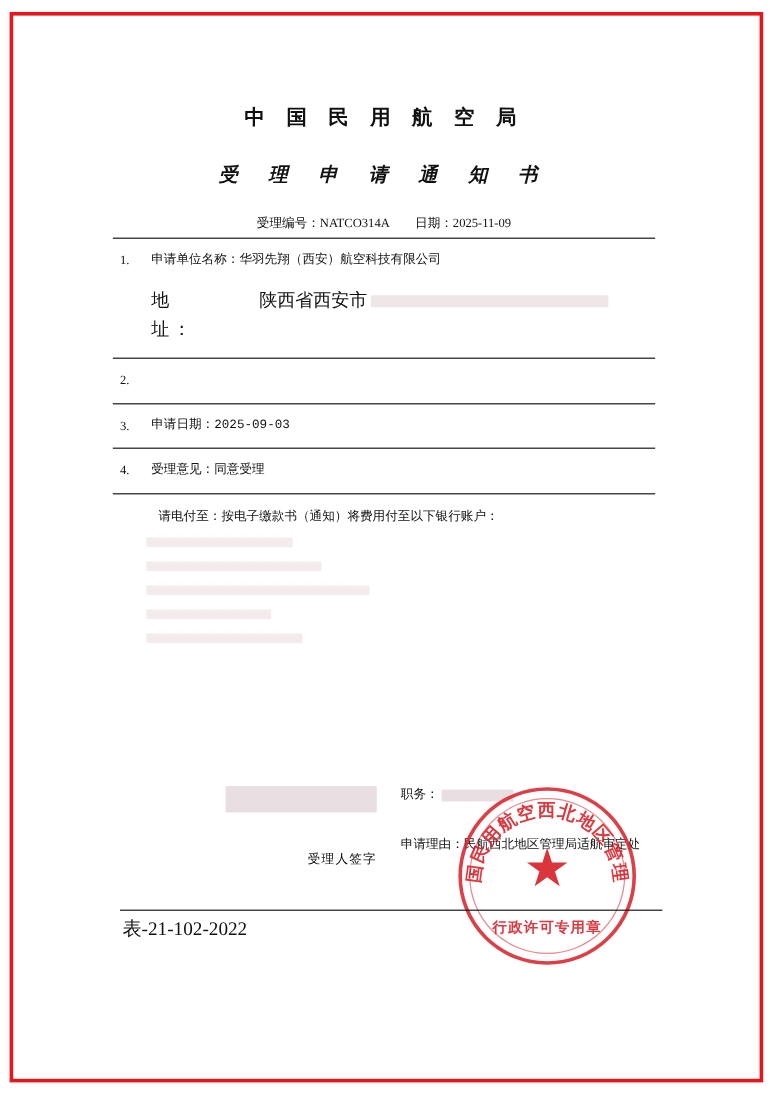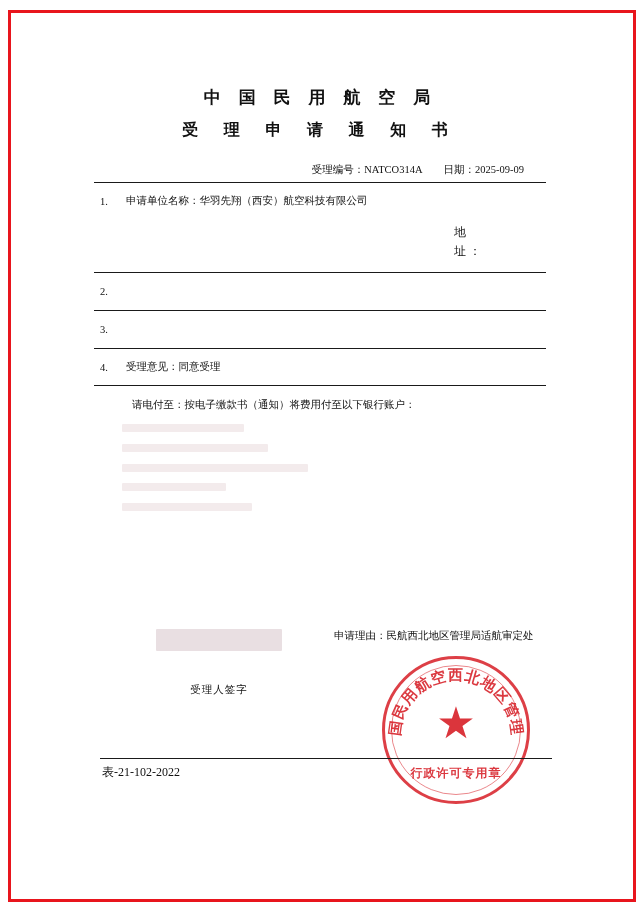--- a/index.html
+++ b/index.html
@@ -45,33 +45,34 @@
     left: 80px;
     top: 70px;
     width: 452px;
   }
   .title1 {
     text-align: center;
     font-size: 17px;
     font-weight: bold;
     letter-spacing: 6px;
     font-family: "DejaVu Serif", "Liberation Serif", serif;
-    margin-bottom: 11px;
+    margin-bottom: 27px;
   }
   .title2 {
     text-align: center;
     font-size: 16px;
     font-weight: bold;
     letter-spacing: 10px;
     font-family: "DejaVu Serif", "Liberation Serif", serif;
     margin-bottom: 22px;
+    font-style: italic;
   }
   .meta-row {
     display: flex;
-    justify-content: flex-end;
+    justify-content: center;
     font-size: 10.5px;
     padding: 0 22px 5px 22px;
     gap: 21px;
   }
   .rule {
     border: 0;
     border-top: 1px solid #1a1a1a;
     margin: 0;
   }
   .item {
@@ -84,24 +85,23 @@
     width: 26px;
     flex: 0 0 26px;
     text-align: left;
   }
   .item .body {
     flex: 1 1 auto;
     font-family: Liberation Mono, monospace;
   }
   .sub-line {
     display: flex;
-    font-size: 12px;
+    font-size: 15px;
     padding: 3px 6px 3px 32px;
     line-height: 1.6;
-    justify-content: flex-end;
   }
   .sub-label {
     flex: 0 0 86px;
     letter-spacing: 3px;
   }
   .sub-val {
     flex: 1 1 auto;
     position: relative;
   }
   .redact {
@@ -129,21 +129,21 @@
   .sign-area {
     position: relative;
     height: 108px;
     margin-top: 108px;
   }
   .sign-left {
     position: absolute;
     left: 30px;
     top: 0;
     width: 190px;
-    text-align: center;
+    text-align: right;
   }
   .sign-scribble {
     height: 26px;
     margin-bottom: 28px;
   }
   .sign-caption {
     font-size: 10.5px;
     letter-spacing: 1px;
   }
   .sign-right {
@@ -158,21 +158,21 @@
     position: absolute;
     left: 86px;
     top: 742px;
     width: 452px;
     border-top: 1px solid #1a1a1a;
   }
   .footer-code {
     position: absolute;
     left: 88px;
     top: 748px;
-    font-size: 12px;
+    font-size: 16px;
     font-family: "Liberation Serif", serif;
   }
   
   .seal {
     position: absolute;
     left: 368px;
     top: 640px;
     width: 148px;
     height: 148px;
     pointer-events: none;
@@ -235,47 +235,53 @@
   <div class="frame-outer"></div>
 
   <div class="doc">
     <div class="content">
 
       <div class="title1">中 国 民 用 航 空 局</div>
       <div class="title2">受 理 申 请 通 知 书</div>
 
       <div class="meta-row">
         <span>受理编号：NATCO314A</span>
-        <span>日期：2025-09-09</span>
+        <span>日期：2025-11-09</span>
       </div>
 
       <hr class="rule">
 
       <div class="item">
         <span class="num">1.</span>
         <span class="body">
           <span>申请单位名称：</span><span>华羽先翔（西安）航空科技有限公司</span>
         </span>
       </div>
 
       <div class="sub-line">
         <span class="sub-label">地　　　　址：</span>
+        <span class="sub-val">
+          <span>陕西省西安市</span><span class="redact" style="width:198px;height:10px;margin-left:3px;">&nbsp;</span>
+        </span>
       </div>
 
 
       <hr class="rule" style="margin-top:8px;">
 
       <div class="item">
         <span class="num">2.</span>
       </div>
 
       <hr class="rule">
 
       <div class="item">
         <span class="num">3.</span>
+        <span class="body">
+          <span>申请日期：</span><span>2025-09-03</span>
+        </span>
       </div>
 
       <hr class="rule">
 
       <div class="item">
         <span class="num">4.</span>
         <span class="body">
           <span>受理意见：</span><span>同意受理</span>
         </span>
       </div>
@@ -294,20 +300,24 @@
       </div>
 
       <div class="sign-area">
         <div class="sign-left">
           <div class="sign-scribble">
             <span class="redact tone2" style="width:126px;height:22px;display:inline-block;">&nbsp;</span>
           </div>
           <div class="sign-caption">受理人签字</div>
         </div>
         <div class="sign-right">
+          <div class="post-line">
+            <span>职务：</span>
+            <span class="redact tone2" style="width:60px;height:10px;">&nbsp;</span>
+          </div>
           <div>
             <span>申请理由：</span><span>民航西北地区管理局适航审定处</span>
           </div>
         </div>
       </div>
 
     </div>
 
     <div class="seal">
       <div class="seal-ring"></div>

